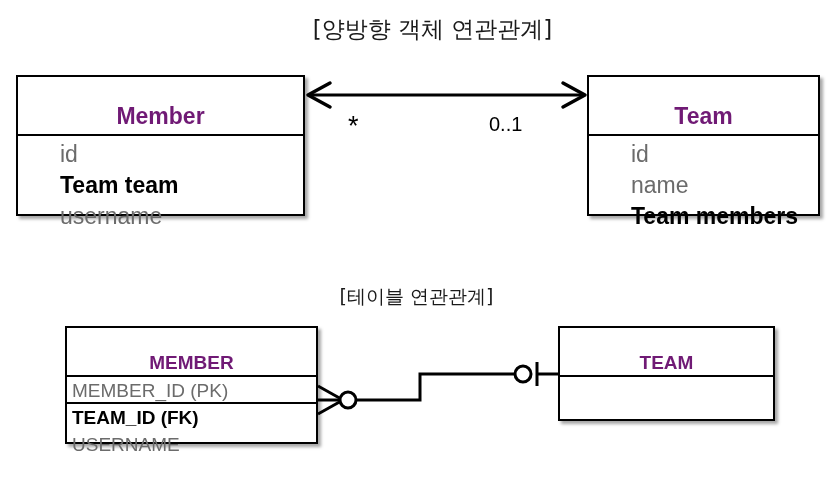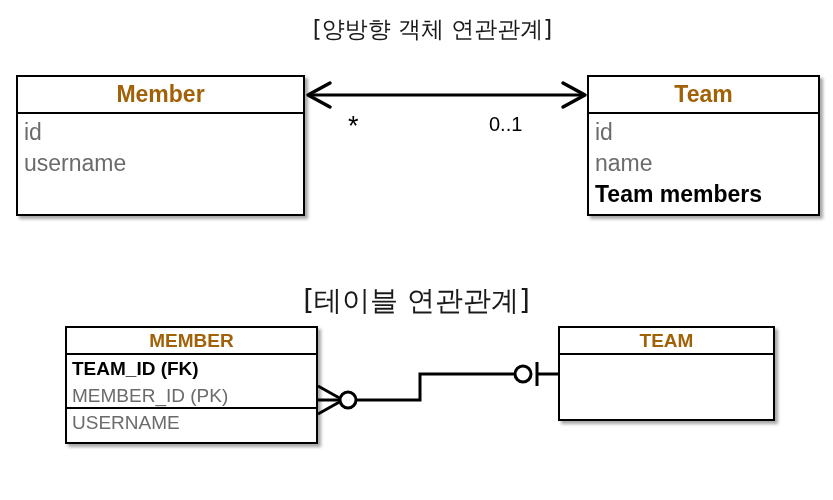--- a/index.html
+++ b/index.html
@@ -33,40 +33,41 @@
   }
   #title-object {
     left: 16px;
     width: 833px;
     top: 18px;
   }
   #title-table {
     left: 0;
     width: 833px;
     top: 287px;
-    font-size: 28px;
+    font-size: 19px;
   }
 
   
   .box {
     position: absolute;
     background: #ffffff;
     border: 2.5px solid #000000;
     box-sizing: border-box;
     box-shadow: 3px 3px 3px rgba(0,0,0,0.35);
   }
   .box-header {
     text-align: center;
     font-weight: bold;
-    color: #a16207;
+    color: #701a75;
     box-sizing: border-box;
     display: flex;
     align-items: center;
     justify-content: center;
     border-bottom: 2.5px solid #000000;
+    margin-top: 22px;
   }
   .box-body {
     box-sizing: border-box;
     padding: 0;
   }
   .attr {
     display: block;
     white-space: nowrap;
     overflow: hidden;
     box-sizing: border-box;
@@ -89,20 +90,21 @@
     font-family: "Liberation Sans", sans-serif;
   }
   #box-member .box-body, #box-team .box-body {
     padding: 3px 0 0 6px;
   }
   #box-member .attr, #box-team .attr {
     font-size: 23px;
     line-height: 31px;
     height: 31px;
     font-family: "Liberation Sans", sans-serif;
+    margin-left: 36px;
   }
 
   
   #box-member-tbl {
     left: 65px;
     top: 326px;
     width: 253px;
     height: 118px;
   }
   #box-team-tbl {
@@ -148,20 +150,21 @@
 <body>
 
 <div class="canvas">
 
   <div class="section-title" id="title-object">[양방향 객체 연관관계]</div>
 
   <div class="box" id="box-member">
     <div class="box-header">Member</div>
     <div class="box-body">
       <span class="attr muted">id</span>
+      <span class="attr strong">Team team</span>
       <span class="attr muted">username</span>
     </div>
   </div>
 
   <div class="box" id="box-team">
     <div class="box-header">Team</div>
     <div class="box-body">
       <span class="attr muted">id</span>
       <span class="attr muted">name</span>
       <span class="attr strong">Team members</span>
@@ -177,22 +180,22 @@
   </svg>
 
   <div class="mult" id="mult-many">*</div>
   <div class="mult" id="mult-one">0..1</div>
 
   <div class="section-title" id="title-table">[테이블 연관관계]</div>
 
   <div class="box" id="box-member-tbl">
     <div class="box-header">MEMBER</div>
     <div class="box-body">
+      <span class="attr muted ruled">MEMBER_ID (PK)</span>
       <span class="attr strong">TEAM_ID (FK)</span>
-      <span class="attr muted ruled">MEMBER_ID (PK)</span>
       <span class="attr muted">USERNAME</span>
     </div>
   </div>
 
   <div class="box" id="box-team-tbl">
     <div class="box-header">TEAM</div>
   </div>
 
   <svg class="conn" viewBox="0 0 833 500" xmlns="http://www.w3.org/2000/svg">
 

